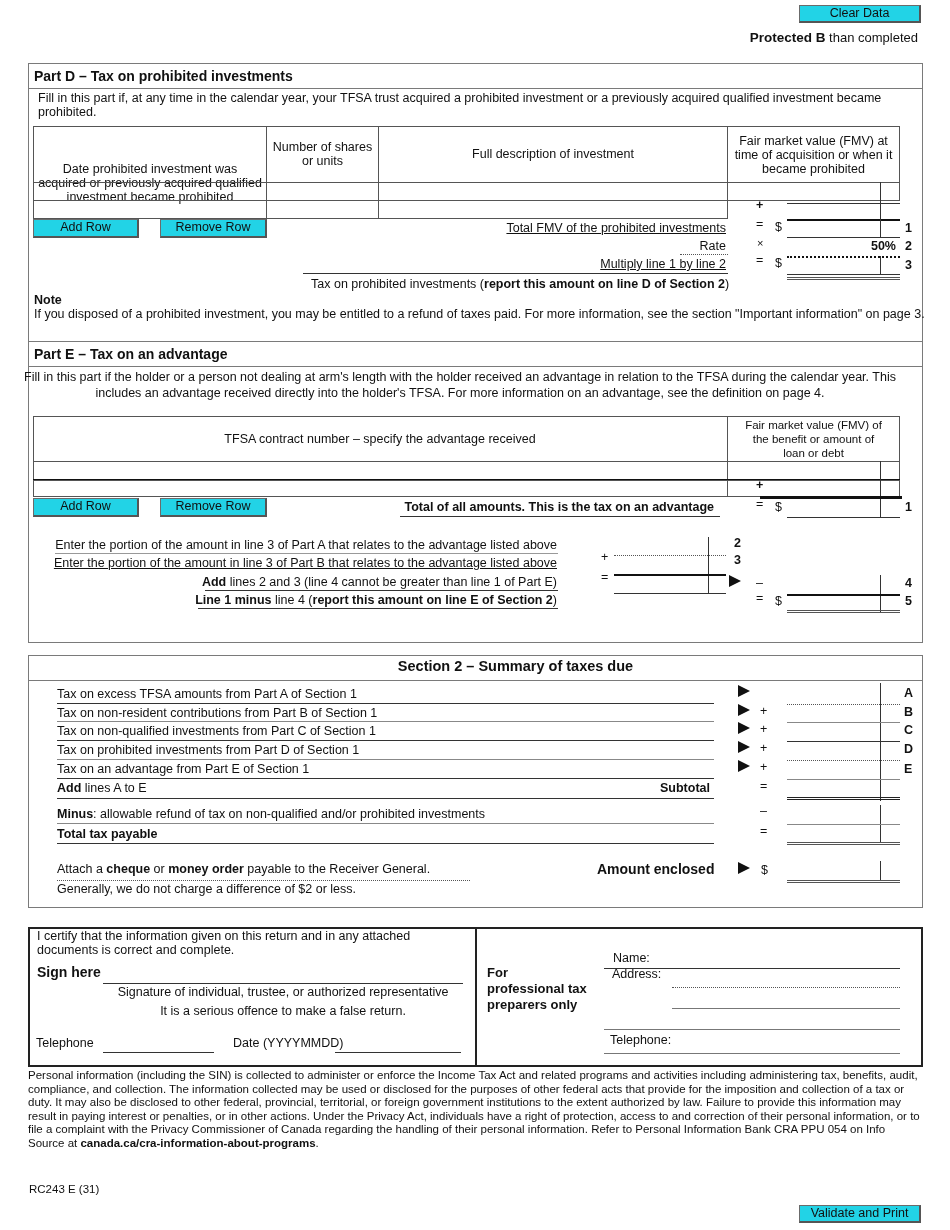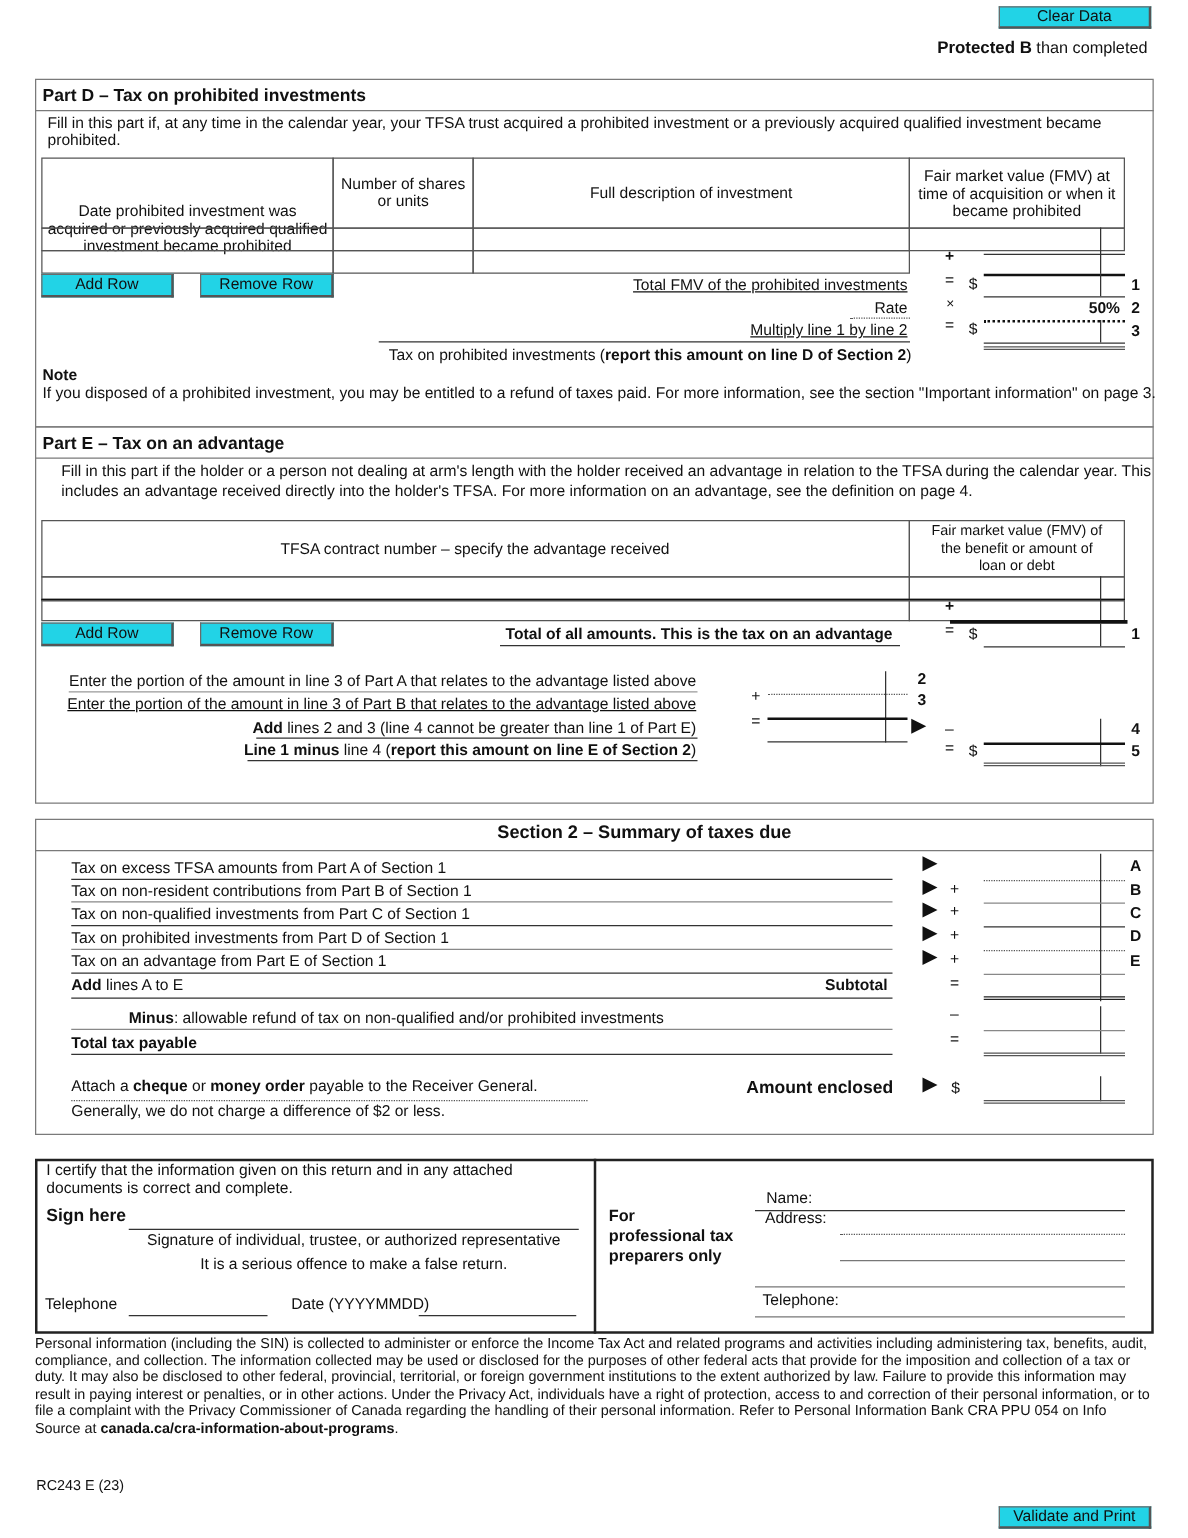--- a/index.html
+++ b/index.html
@@ -92,21 +92,21 @@
 
 <div class="text" style="left:311px; top:277px;">
   <span>Tax on prohibited investments (</span><span class="bold">report this amount on line D of Section 2</span><span>)</span>
 </div>
 <div class="text bold" style="left:34px; top:293px;">Note</div>
 <div class="text" style="left:34px; top:307px;">If you disposed of a prohibited investment, you may be entitled to a refund of taxes paid. For more information, see the section "Important information" on page 3.</div>
 
 <div class="box" style="left:28px; top:341px; width:895px; height:302px;"></div>
 <div class="hline" style="left:28px; top:366px; width:895px; border-color:#7a7a7a;"></div>
 <div class="sec-title" style="left:34px; top:346px;">Part E – Tax on an advantage</div>
-<div class="wrap" style="left:49px; top:369px; width:884px; line-height:16px;">Fill in this part if the holder or a person not dealing at arm's length with the holder received an advantage in relation to the TFSA during the calendar year. This includes an advantage received directly into the holder's TFSA. For more information on an advantage, see the definition on page 4.</div>
+<div class="wrap" style="left:18px; top:369px; width:884px; line-height:16px;text-align:center;">Fill in this part if the holder or a person not dealing at arm's length with the holder received an advantage in relation to the TFSA during the calendar year. This includes an advantage received directly into the holder's TFSA. For more information on an advantage, see the definition on page 4.</div>
 
 <div class="cell" style="left:33px; top:416px; width:695px; height:46px;"></div>
 <div class="cell" style="left:727px; top:416px; width:173px; height:46px;"></div>
 <div class="wrap center" style="left:40px; top:432px; width:680px;">TFSA contract number – specify the advantage received</div>
 <div class="wrap center" style="left:745px; top:418px; width:137px; font-size:11.5px; line-height:14px;">Fair market value (FMV) of the benefit or amount of loan or debt</div>
 
 <div class="cell" style="left:33px; top:461px; width:695px; height:19px;"></div>
 <div class="cell" style="left:727px; top:461px; width:173px; height:19px;"></div>
 <div class="hline thick" style="left:33px; top:479px; width:867px;"></div>
 <div class="cell" style="left:33px; top:480px; width:695px; height:17px;"></div>
@@ -209,21 +209,21 @@
 <div class="text" style="left:57px; top:781px;">
   <span class="bold">Add</span><span> lines A to E</span>
 </div>
 <div class="text bold right" style="right:240px; top:781px;">Subtotal</div>
 <div class="hline" style="left:57px; top:798px; width:657px;"></div>
 <div class="text" style="left:760px; top:779px;">=</div>
 <div class="hline" style="left:787px; top:779px; width:113px; border-color:#888;"></div>
 <div class="abs" style="left:789px; top:781px; width:89px; height:15px;"></div>
 <div class="hline dbl" style="left:787px; top:797px; width:113px; border-color:#222;"></div>
 
-<div class="text" style="left:57px; top:807px;margin-left:46px;">
+<div class="text" style="left:57px; top:807px;">
   <span class="bold">Minus</span><span>: allowable refund of tax on non-qualified and/or prohibited investments</span>
 </div>
 <div class="hline" style="left:57px; top:823px; width:657px; border-color:#888;"></div>
 <div class="text" style="left:760px; top:804px;">–</div>
 <div class="vline" style="left:880px; top:805px; height:38px;"></div>
 <div class="abs" style="left:789px; top:807px; width:89px; height:15px;"></div>
 <div class="hline" style="left:787px; top:824px; width:113px; border-color:#888;"></div>
 
 <div class="text bold" style="left:57px; top:827px;">Total tax payable</div>
 <div class="hline" style="left:57px; top:843px; width:657px;"></div>
@@ -262,15 +262,15 @@
 <div class="hline dot" style="left:672px; top:987px; width:228px;"></div>
 <div class="hline" style="left:672px; top:1008px; width:228px; border-color:#777;"></div>
 <div class="hline" style="left:604px; top:1029px; width:296px; border-color:#777;"></div>
 <div class="text" style="left:610px; top:1033px;">Telephone:</div>
 <div class="hline" style="left:604px; top:1053px; width:296px; border-color:#777;"></div>
 
 <div class="wrap" style="left:28px; top:1069px; width:895px; font-size:11.5px; line-height:13.5px;">
   <span>Personal information (including the SIN) is collected to administer or enforce the Income Tax Act and related programs and activities including administering tax, benefits, audit, compliance, and collection. The information collected may be used or disclosed for the purposes of other federal acts that provide for the imposition and collection of a tax or duty. It may also be disclosed to other federal, provincial, territorial, or foreign government institutions to the extent authorized by law. Failure to provide this information may result in paying interest or penalties, or in other actions. Under the Privacy Act, individuals have a right of protection, access to and correction of their personal information, or to file a complaint with the Privacy Commissioner of Canada regarding the handling of their personal information. Refer to Personal Information Bank CRA PPU 054 on Info Source at </span><span class="bold">canada.ca/cra-information-about-programs</span><span>.</span>
 </div>
 
-<div class="text" style="left:29px; top:1183px; font-size:11.5px;">RC243 E (23)</div>
+<div class="text" style="left:29px; top:1183px; font-size:11.5px;">RC243 E (31)</div>
 <div class="text right" style="right:38px; top:1248px; font-size:16px;margin-left:12px;">Page 2 of 4</div>
 <div class="btn" style="left:799px; top:1205px; width:122px; height:18px;">Validate and Print</div>
 
 </body></html>

